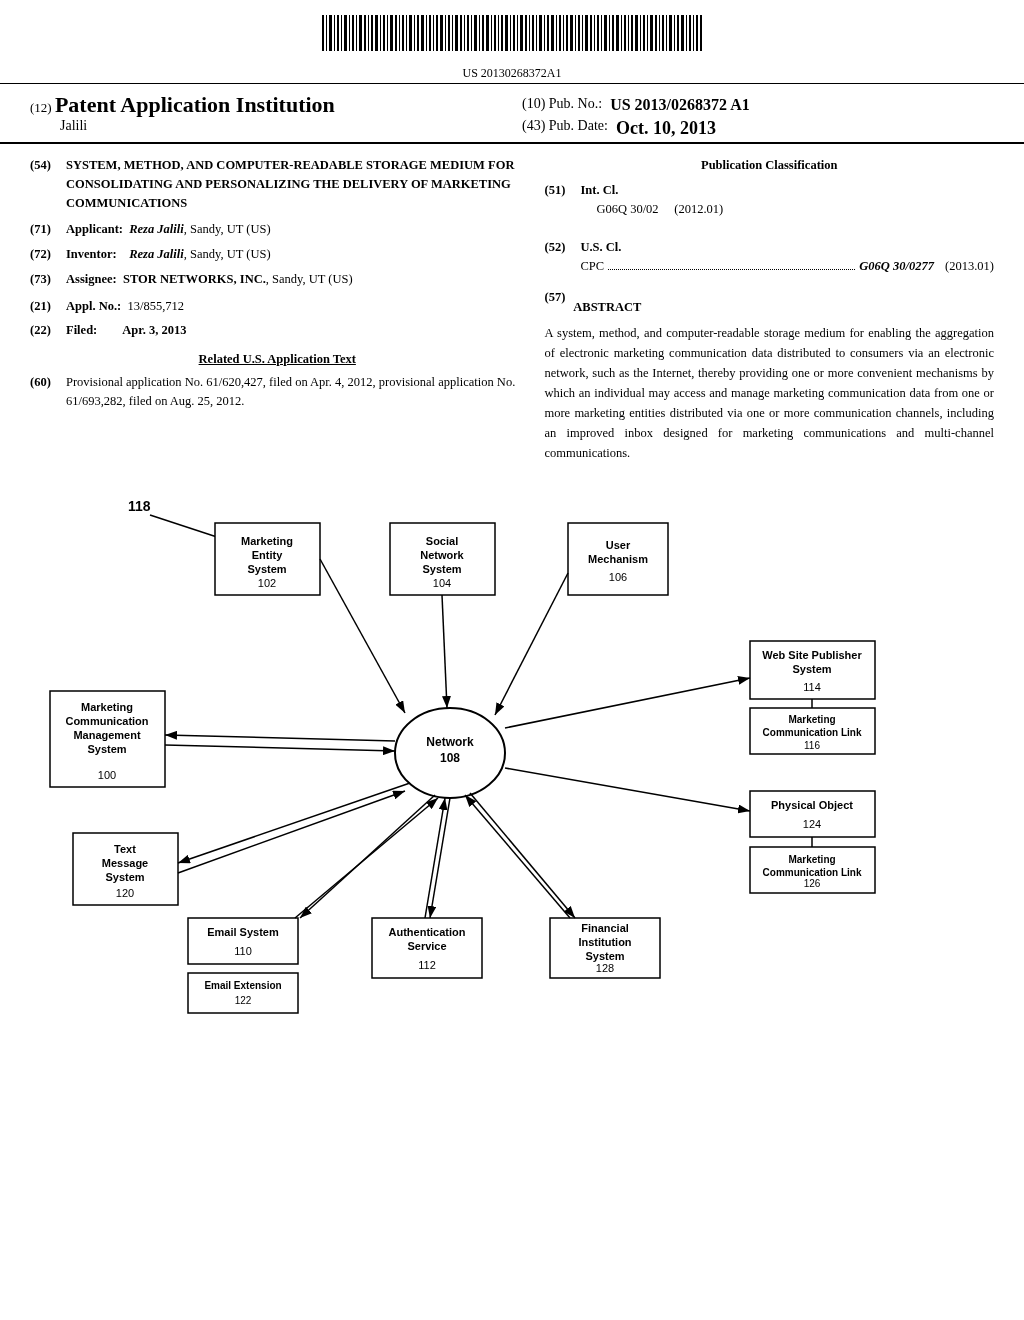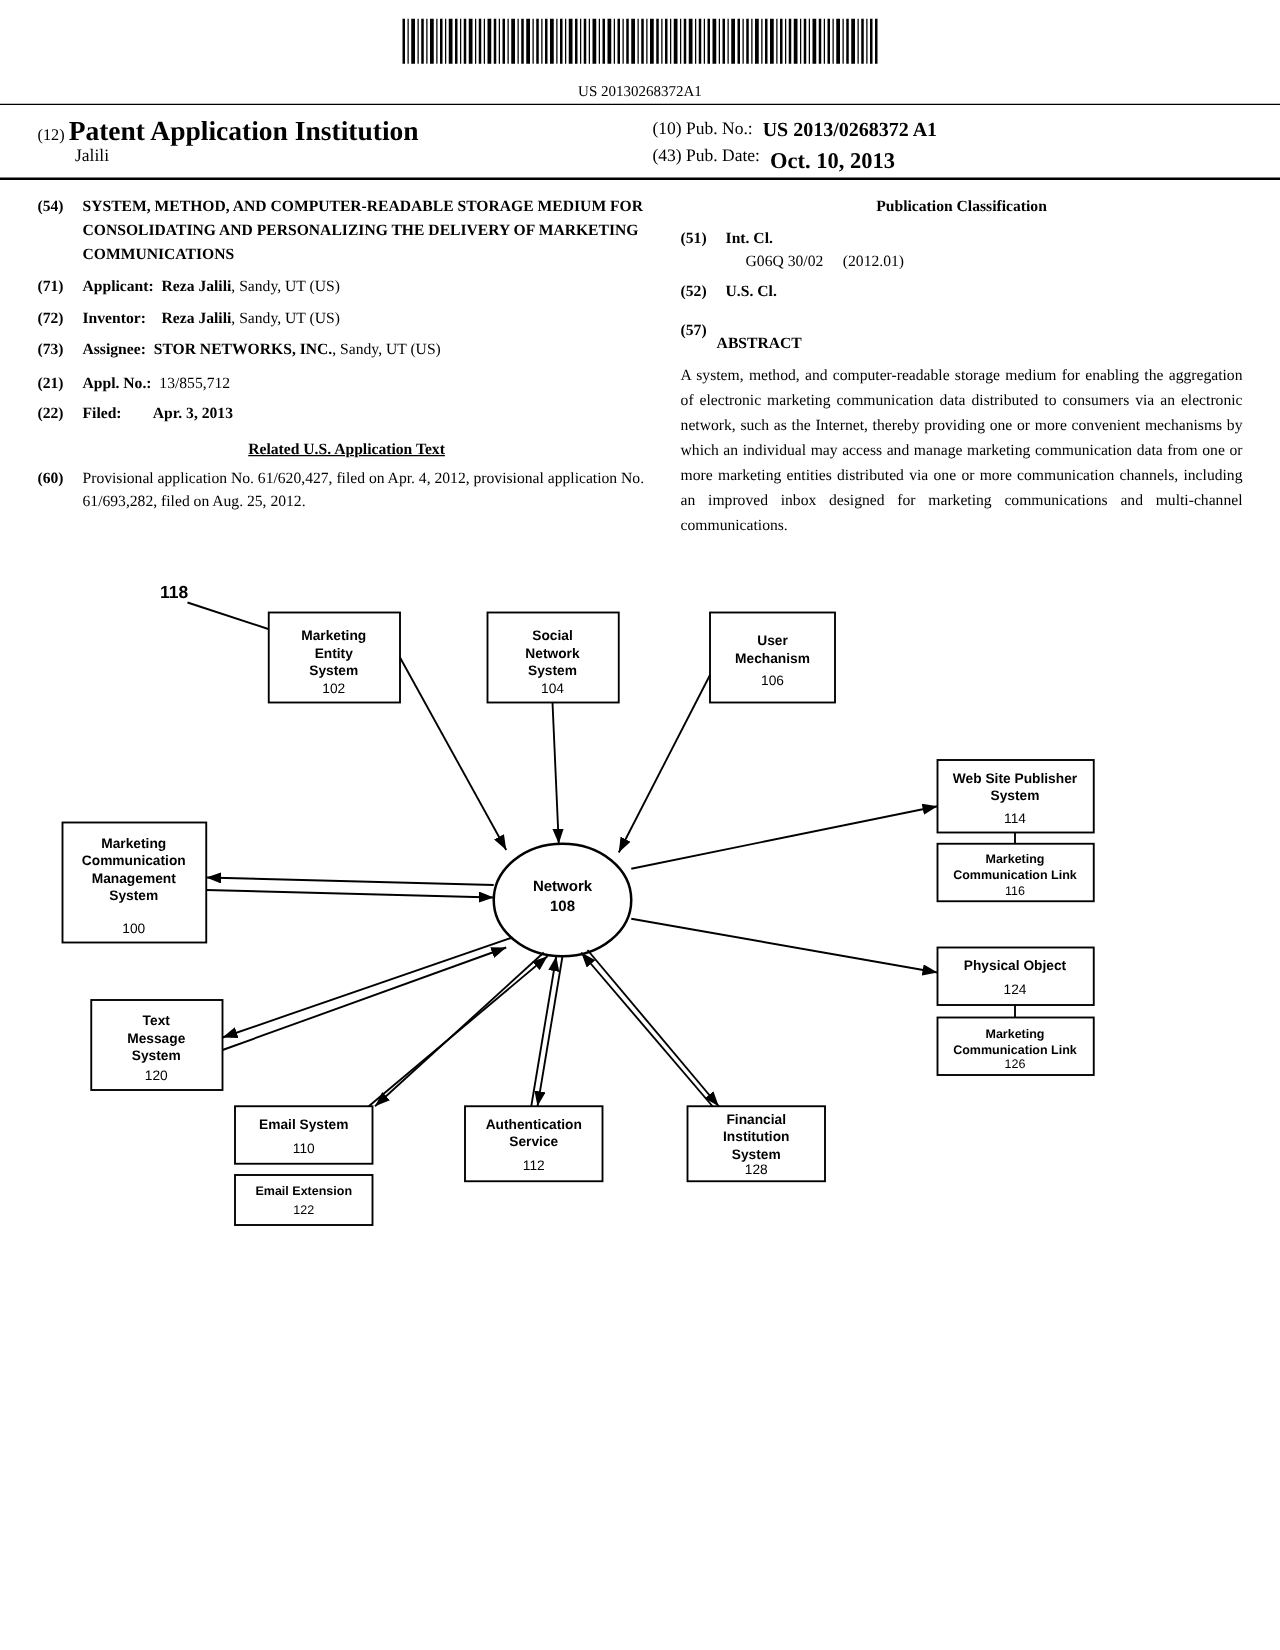--- a/index.html
+++ b/index.html
@@ -124,21 +124,21 @@
       line-height: 1.6;
       text-align: justify;
     }
 
     
     .diagram-area {
       padding: 10px 20px 20px 20px;
       position: relative;
     }
 
-    .italic { }
+    .italic { font-style: italic; }
     .bold { font-weight: bold; }
   </style>
 </head>
 <body>
 
 <div class="barcode-area">
   <div class="barcode-svg">
     
     <svg width="400" height="50">
 
@@ -334,24 +334,30 @@
     <div class="class-row">
       <span class="class-num bold">(51)</span>
       <span class="class-content">
         <span class="bold">Int. Cl.</span><br>
         <span style="margin-left:16px;">G06Q 30/02</span>
         &nbsp;&nbsp;&nbsp;
         <span>(2012.01)</span>
       </span>
     </div>
 
-    <div class="class-row" style="margin-top:6px;justify-content:center;">
+    <div class="class-row" style="margin-top:20px;justify-content:center;">
       <span class="class-num bold">(52)</span>
       <span class="class-content">
         <span class="bold">U.S. Cl.</span><br>
+        <span style="display:flex; align-items:baseline; gap:4px;">
+          <span>CPC</span>
+          <span style="flex:1; border-bottom:1px dotted #000; margin-bottom:2px;"></span>
+          <span style="font-style:italic; font-weight:bold;">G06Q 30/0277</span>
+          &nbsp;<span>(2013.01)</span>
+        </span>
       </span>
     </div>
 
     <div style="margin-top:12px;">
       <div style="display:flex; gap:8px;">
         <span class="bold">(57)</span>
         <span class="abstract-title">ABSTRACT</span>
       </div>
       <p class="abstract-text">A system, method, and computer-readable storage medium for enabling the aggregation of electronic marketing communication data distributed to consumers via an electronic network, such as the Internet, thereby providing one or more convenient mechanisms by which an individual may access and manage marketing communication data from one or more marketing entities distributed via one or more communication channels, including an improved inbox designed for marketing communications and multi-channel communications.</p>
     </div>

